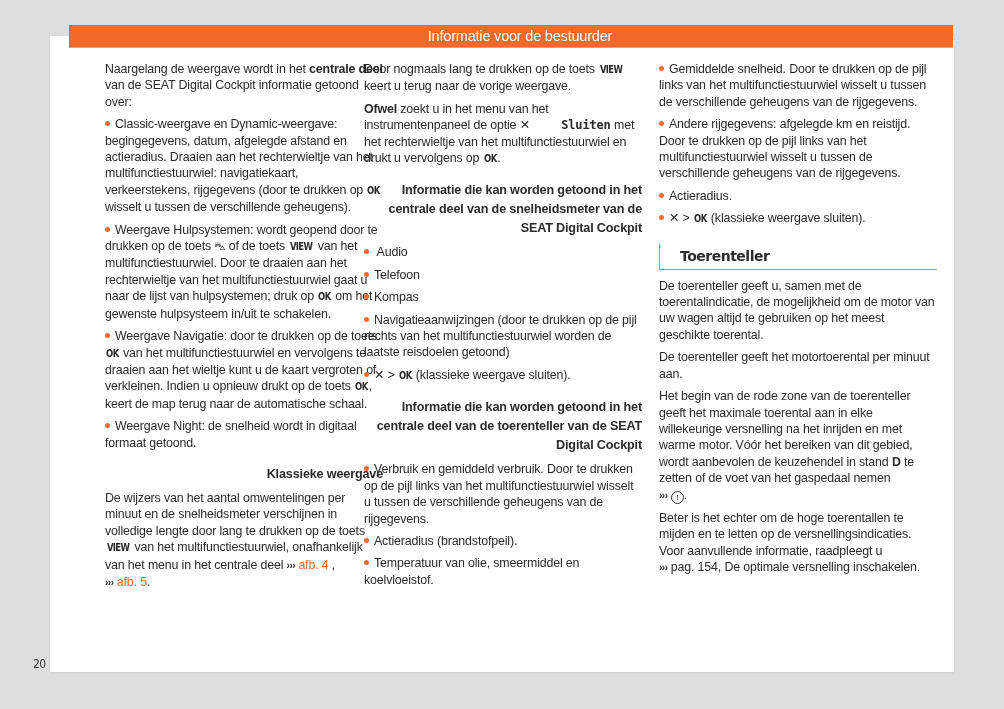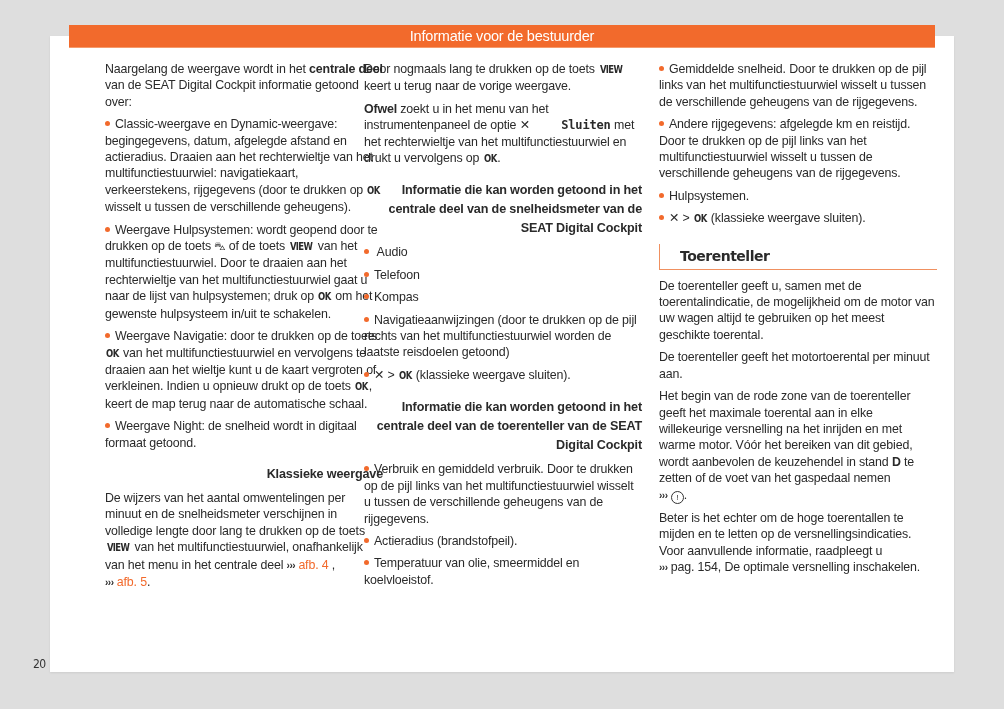--- a/index.html
+++ b/index.html
@@ -22,20 +22,21 @@
     position: absolute;
     left: 69px; top: 25px;
     width: 866px; height: 22px;
     background: #f26a2c;
     border-bottom: 1px solid #f59a6c;
     color: #ffffff;
     text-align: center;
     font-size: 14.5px;
     line-height: 22px;
     letter-spacing: -0.2px;
+    padding-left: 18px;
   }
   .page-number {
     position: absolute;
     left: 33px; top: 657px;
     font-family: "DejaVu Sans Condensed", "DejaVu Sans", sans-serif;
     font-size: 12px;
     color: #333;
     letter-spacing: -0.5px;
   }
   .col {
@@ -166,21 +167,21 @@
   <h3>Informatie die kan worden getoond in het centrale deel van de toerenteller van de SEAT Digital Cockpit</h3>
 
   <p><span class="bullet"></span><span>Verbruik en gemiddeld verbruik. Door te drukken op de pijl links van het multifunctiestuurwiel wisselt u tussen de verschillende geheugens van de rijgegevens.</span></p>
   <p><span class="bullet"></span><span>Actieradius (brandstofpeil).</span></p>
   <p><span class="bullet"></span><span>Temperatuur van olie, smeermiddel en koelvloeistof.</span></p>
 </div>
 
 <div class="col col3">
   <p><span class="bullet"></span><span>Gemiddelde snelheid. Door te drukken op de pijl links van het multifunctiestuurwiel wisselt u tussen de verschillende geheugens van de rijgegevens.</span></p>
   <p><span class="bullet"></span><span>Andere rijgegevens: afgelegde km en reistijd. Door te drukken op de pijl links van het multifunctiestuurwiel wisselt u tussen de verschillende geheugens van de rijgegevens.</span></p>
-  <p><span class="bullet"></span><span>Hulpsystemen.</span></p>
+  <p><span class="bullet"></span><span>Actieradius.</span></p>
   <p><span class="bullet"></span><span>✕</span> <span>&gt;</span> <span class="key">OK</span><span> (klassieke weergave sluiten).</span></p>
 
   <div class="section-title">Toerenteller</div>
 
   <p>De toerenteller geeft u, samen met de toerentalindicatie, de mogelijkheid om de motor van uw wagen altijd te gebruiken op het meest geschikte toerental.</p>
   <p>De toerenteller geeft het motortoerental per minuut aan.</p>
   <p>
     <span>Het begin van de rode zone van de toerenteller geeft het maximale toerental aan in elke willekeurige versnelling na het inrijden en met warme motor. Vóór het bereiken van dit gebied, wordt aanbevolen de keuzehendel in stand </span><span class="b">D</span><span> te zetten of de voet van het gaspedaal nemen </span><br>
     <span class="arrows">›››</span> <span class="circle-icon">!</span>.
   </p>

